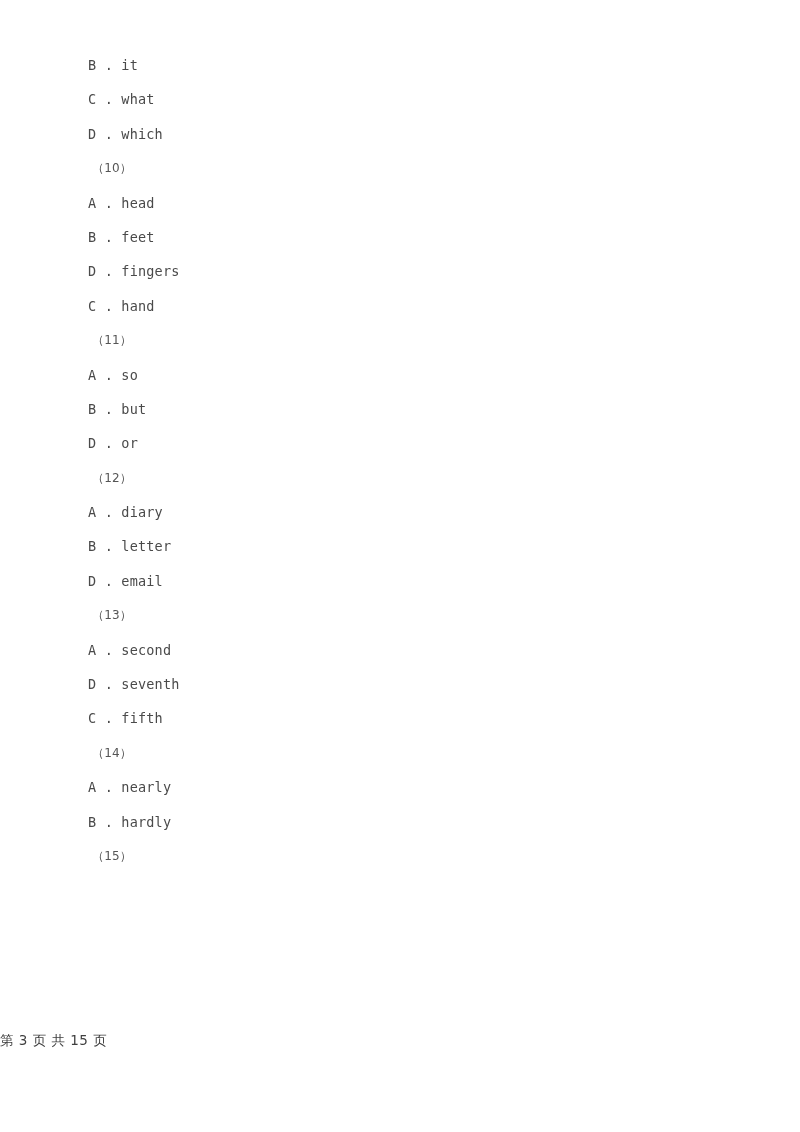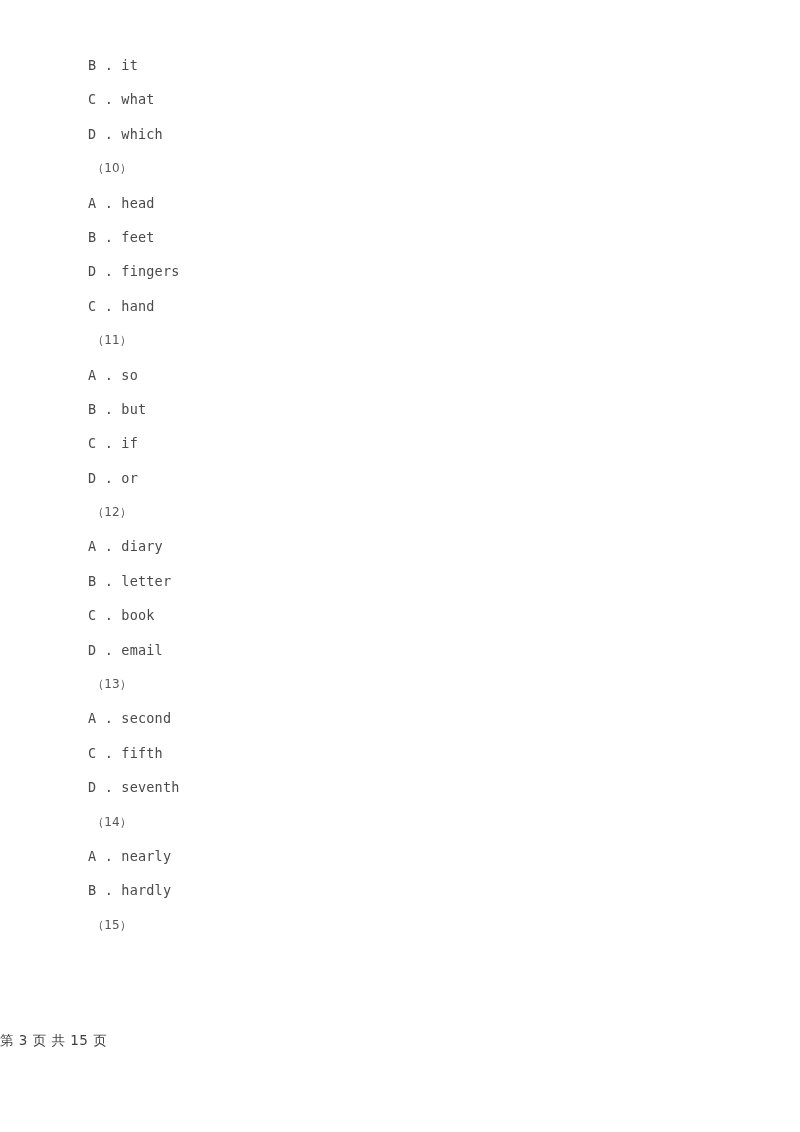--- a/index.html
+++ b/index.html
@@ -63,31 +63,29 @@
       <div class="line option">C . what</div>
       <div class="line option">D . which</div>
       <div class="line qnum">（10）</div>
       <div class="line option">A . head</div>
       <div class="line option">B . feet</div>
       <div class="line option">D . fingers</div>
       <div class="line option">C . hand</div>
       <div class="line qnum">（11）</div>
       <div class="line option">A . so</div>
       <div class="line option">B . but</div>
-      <div class="line option">C . if</div>
       <div class="line option">D . or</div>
       <div class="line qnum">（12）</div>
       <div class="line option">A . diary</div>
       <div class="line option">B . letter</div>
-      <div class="line option">C . book</div>
       <div class="line option">D . email</div>
       <div class="line qnum">（13）</div>
       <div class="line option">A . second</div>
+      <div class="line option">D . seventh</div>
       <div class="line option">C . fifth</div>
-      <div class="line option">D . seventh</div>
       <div class="line qnum">（14）</div>
       <div class="line option">A . nearly</div>
       <div class="line option">B . hardly</div>
       <div class="line qnum">（15）</div>
     </div>
 
   <div class="footer">第 3 页 共 15 页</div>
 
 </div>
 

